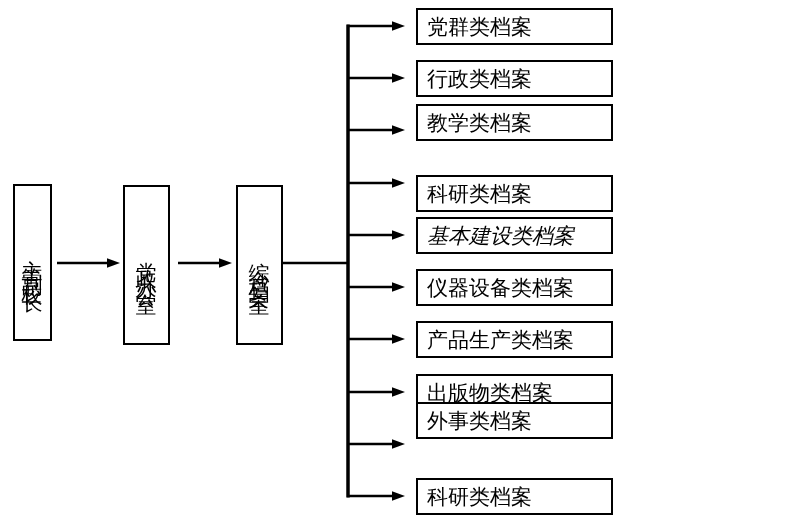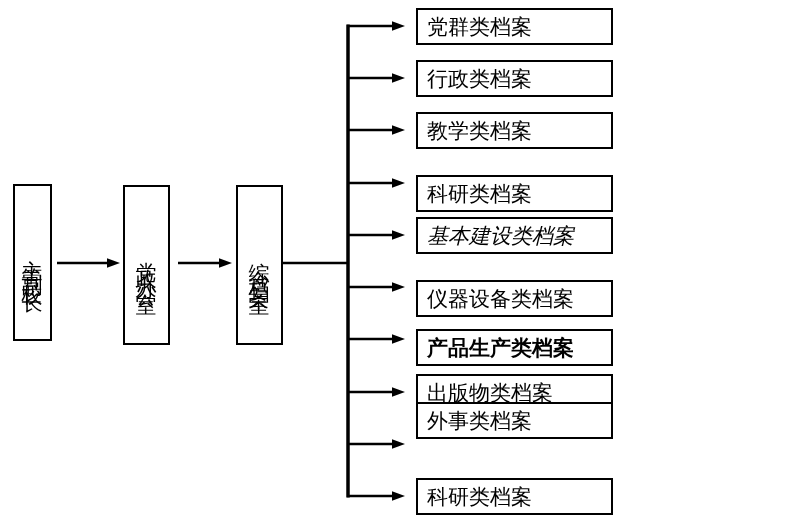--- a/index.html
+++ b/index.html
@@ -140,33 +140,33 @@
   <div class="vbox" style="left:236px; top:185px; width:47px; height:160px;">
     <span class="vtext">综合档案室</span>
   </div>
 
   <div class="leaf" style="top:60px;">
     <span>行政类档案</span>
   </div>
   <div class="leaf" style="top:8px;">
     <span>党群类档案</span>
   </div>
-  <div class="leaf" style="top:112px;">
+  <div class="leaf" style="top:104px;">
     <span>教学类档案</span>
   </div>
   <div class="leaf" style="top:148px;margin-top:27px;">
     <span>科研类档案</span>
   </div>
   <div class="leaf" style="top:217px;font-style:italic;">
     <span>基本建设类档案</span>
   </div>
-  <div class="leaf" style="top:280px;">
+  <div class="leaf" style="top:269px;">
     <span>仪器设备类档案</span>
   </div>
-  <div class="leaf" style="top:329px;font-weight:bold;">
+  <div class="leaf" style="top:321px;">
     <span>产品生产类档案</span>
   </div>
   <div class="leaf" style="top:374px;">
     <span>出版物类档案</span>
   </div>
   <div class="leaf" style="top:402px;">
     <span>外事类档案</span>
   </div>
   <div class="leaf" style="top:478px;">
     <span>科研类档案</span>

